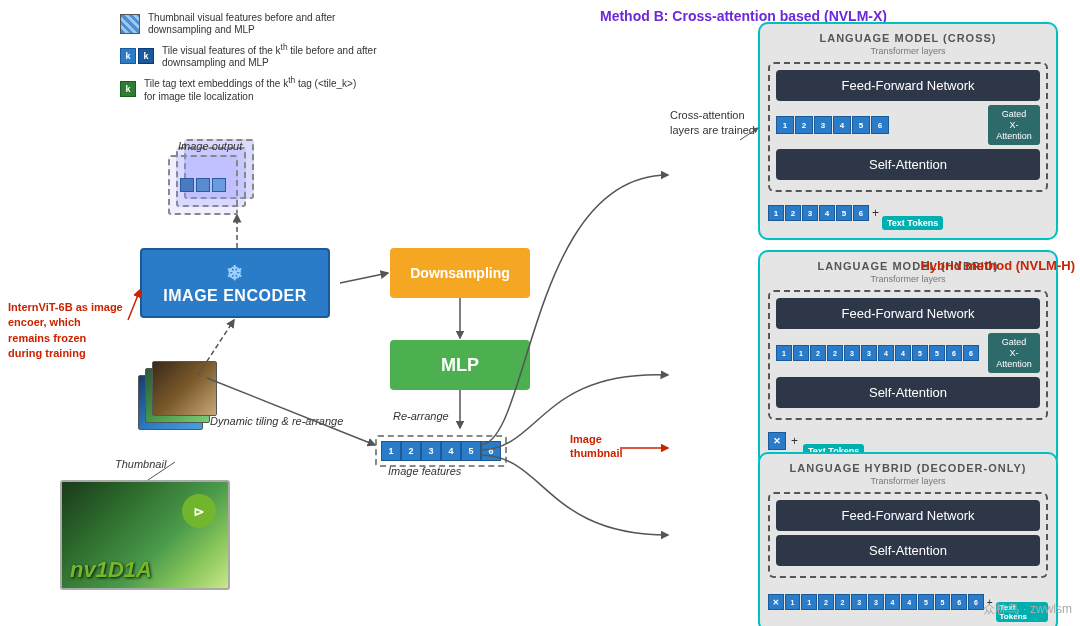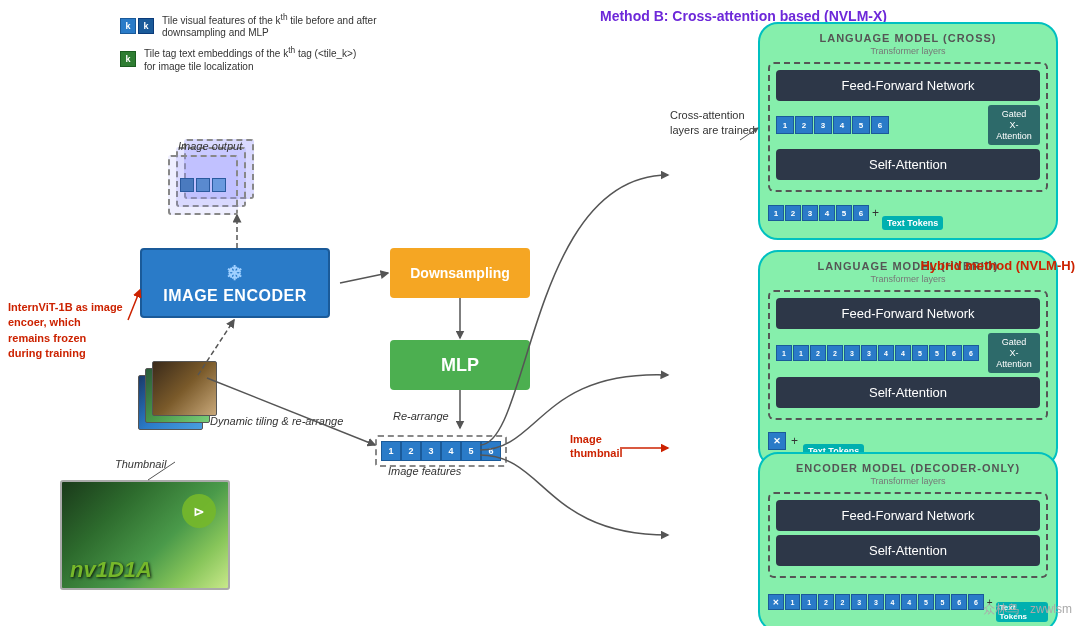--- a/index.html
+++ b/index.html
@@ -132,22 +132,22 @@
       font-weight: bold;
       line-height: 1.4;
       max-width: 115px;
     }
 
     
     .right-panel {
       position: absolute;
       right: 20px;
       border: 2px solid #00b0b0;
-      border-radius: 20px;
-      background: #86efac;
+      border-radius: 10px;
+      background: #e5e5e5;
       padding: 8px;
     }
 
     .panel-header {
       text-align: center;
       font-size: 11px;
       font-weight: bold;
       color: #555;
       letter-spacing: 1px;
       margin-bottom: 2px;
@@ -328,20 +328,24 @@
     .leg-sq-tag { background: #2e7d32; border-color: #1b5e20; font-size:9px; color:#fff; display:flex; align-items:center; justify-content:center; font-weight:bold; }
   </style>
 </head>
 <body>
 
 <div class="diagram-container">
 
   <div class="method-b-label">Method B: Cross-attention based (NVLM-X)</div>
 
   <div class="legend">
+    <div class="legend-item">
+      <div class="leg-sq"></div>
+      <span class="legend-text">Thumbnail visual features before and after downsampling and MLP</span>
+    </div>
     <div class="legend-item">
       <div style="display:flex;gap:2px;flex-shrink:0;">
         <div class="leg-sq leg-sq-k1" style="width:16px;height:16px;font-size:9px;color:#fff;display:flex;align-items:center;justify-content:center;font-weight:bold;">k</div>
         <div class="leg-sq leg-sq-k2" style="width:16px;height:16px;font-size:9px;color:#fff;display:flex;align-items:center;justify-content:center;font-weight:bold;">k</div>
       </div>
       <span class="legend-text">Tile visual features of the k<sup>th</sup> tile before and after downsampling and MLP</span>
     </div>
     <div class="legend-item">
       <div class="leg-sq leg-sq-tag" style="width:16px;height:16px;">k</div>
       <span class="legend-text">Tile tag text embeddings of the k<sup>th</sup> tag (&lt;tile_k&gt;) for image tile localization</span>
@@ -359,21 +363,21 @@
       </div>
     </div>
   </div>
   <div class="label-text" style="left:178px;top:140px;">Image output</div>
 
   <div class="image-encoder-box">
     <div class="snowflake">❄</div>
     <div>IMAGE ENCODER</div>
   </div>
 
-  <div class="left-annotation">InternViT-1B as image encoer, which remains frozen during training</div>
+  <div class="left-annotation">InternViT-6B as image encoer, which remains frozen during training</div>
 
   <div class="label-text" style="left:145px;top:372px;font-style:italic;">Tiles</div>
 
   <div class="tile-stack">
     <div class="tile-img tile-img-1" style="top:0;left:0;"></div>
     <div class="tile-img tile-img-2" style="top:-7px;left:7px;"></div>
     <div class="tile-img tile-img-3" style="top:-14px;left:14px;"></div>
     <div style="position:absolute;top:-14px;left:14px;width:65px;height:55px;display:flex;align-items:center;justify-content:center;font-size:11px;font-weight:bold;color:#76b82a;font-style:italic;"></div>
   </div>
 
@@ -476,21 +480,21 @@
     <div style="display:flex;align-items:center;gap:3px;margin-top:4px;">
       <div style="width:18px;height:18px;background:#2a7bc8;border:1px solid #1a5a99;display:flex;align-items:center;justify-content:center;font-size:9px;color:#fff;font-weight:bold;">✕</div>
       <span class="token-plus">+</span>
       <div class="text-tokens-badge">Text Tokens</div>
     </div>
   </div>
 
   <div style="position:absolute;top:258px;right:5px;font-size:13px;font-weight:bold;color:#cc2200;text-align:right;line-height:1.3;">Hybrid method (NVLM-H)</div>
 
   <div class="right-panel panel-decoder" style="right:22px;top:452px;width:300px;">
-    <div class="panel-header">ENCODER MODEL (DECODER-ONLY)</div>
+    <div class="panel-header">LANGUAGE HYBRID (DECODER-ONLY)</div>
     <div class="panel-subtitle">Transformer layers</div>
     <div class="lm-dashed">
       <div class="transformer-block">Feed-Forward Network</div>
       <div class="transformer-block" style="margin-top:4px;">Self-Attention</div>
     </div>
     <div style="display:flex;align-items:center;gap:1px;margin-top:4px;flex-wrap:nowrap;">
       <div style="width:16px;height:16px;background:#2a7bc8;border:1px solid #1a5a99;display:flex;align-items:center;justify-content:center;font-size:8px;color:#fff;font-weight:bold;">✕</div>
       <div class="mini-tile mini-blue" style="width:16px;height:16px;font-size:7px;">1</div>
       <div class="mini-tile mini-blue" style="width:16px;height:16px;font-size:7px;">1</div>
       <div class="mini-tile mini-blue" style="width:16px;height:16px;font-size:7px;">2</div>

